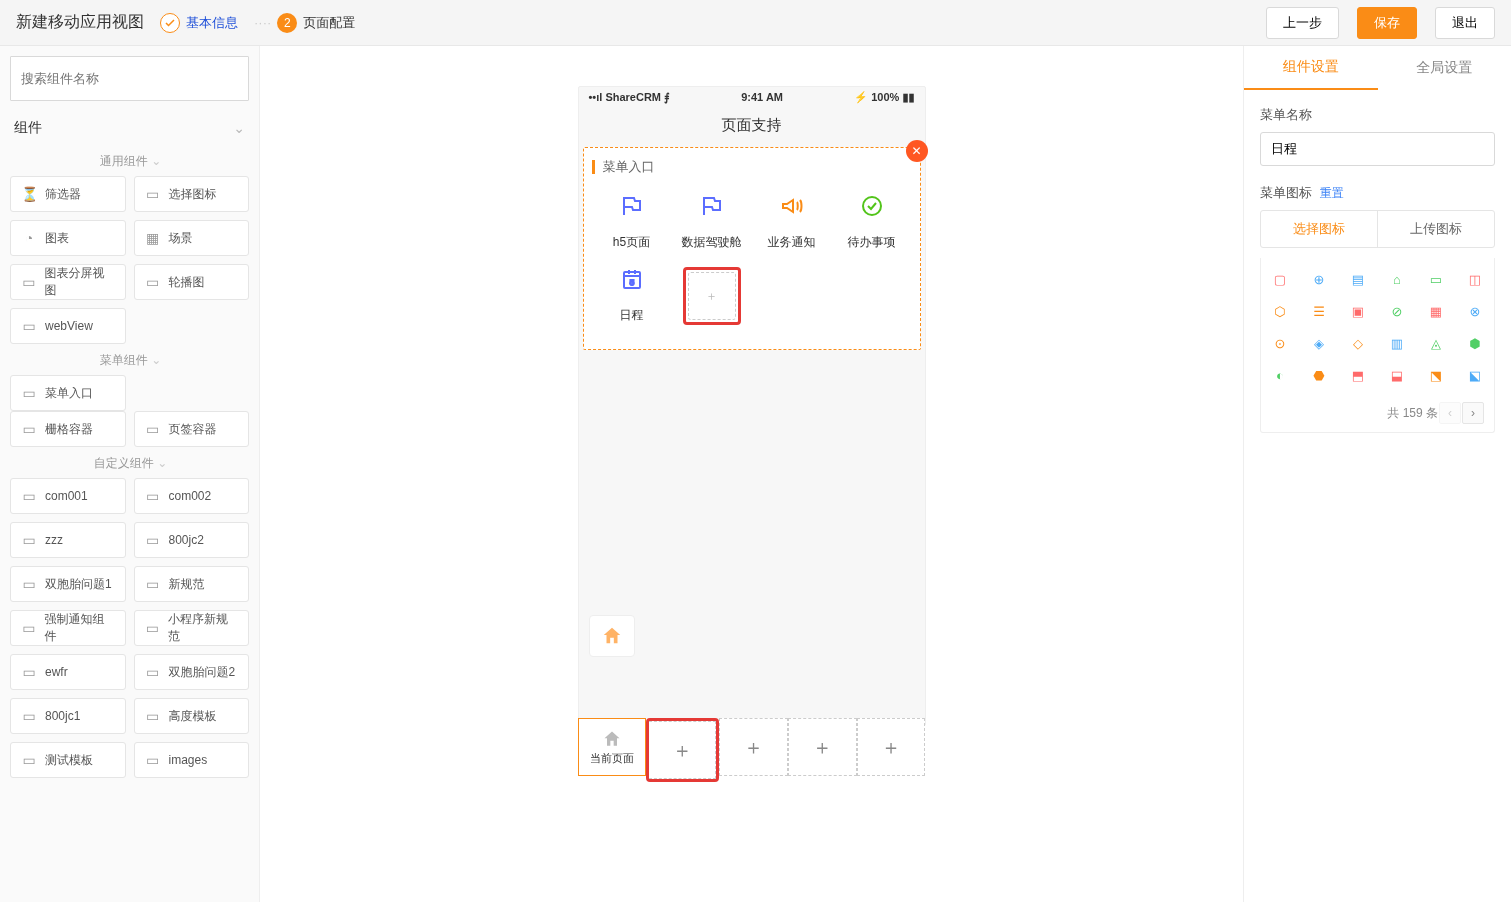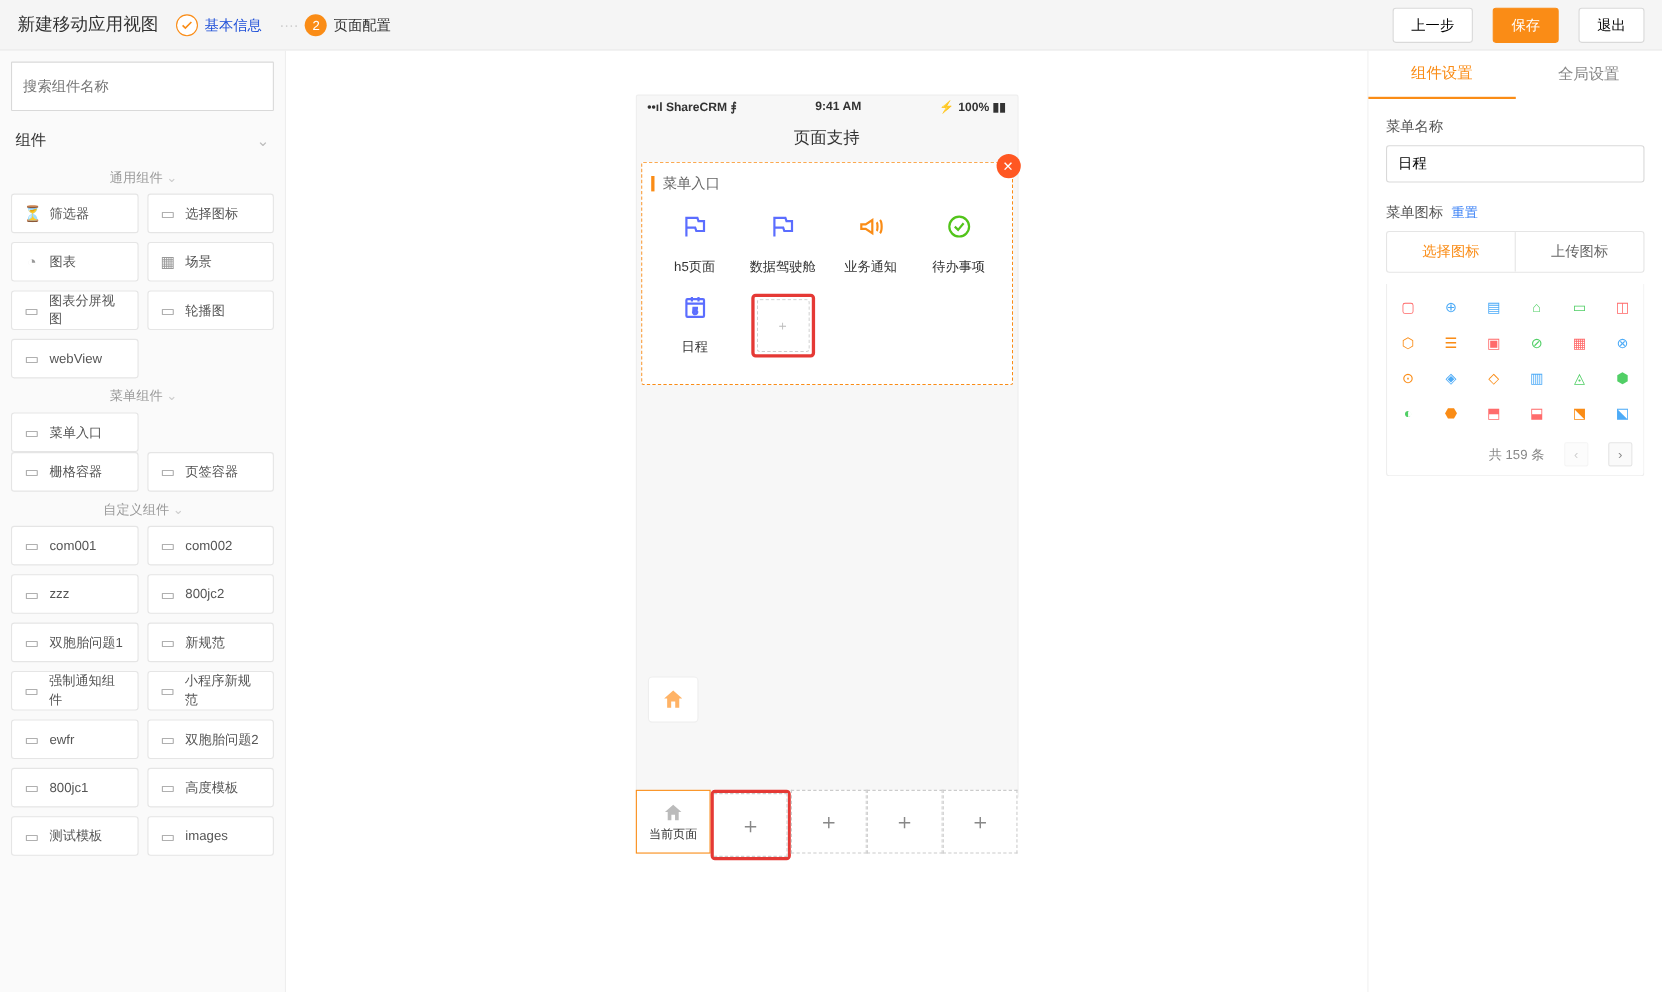--- a/index.html
+++ b/index.html
@@ -66,21 +66,21 @@
 .field-label { font-size: 13px; color: #555; margin-bottom: 8px; }
 .text-input { width: 100%; height: 34px; border: 1px solid #d9d9d9; border-radius: 3px; padding: 0 10px; font-size: 13px; margin-bottom: 18px; }
 .link { color: #3b82f6; cursor: pointer; margin-left: 4px; font-size: 12px; }
 .icon-tabs { display: flex; border: 1px solid #e5e5e5; border-radius: 3px; overflow: hidden; margin-bottom: 10px; }
 .icon-tab { flex: 1; height: 36px; display: flex; align-items: center; justify-content: center; font-size: 13px; color: #666; cursor: pointer; }
 .icon-tab.active { color: #fa8c16; }
 .icon-tab:first-child { border-right: 1px solid #e5e5e5; }
 .icon-palette { border: 1px solid #eee; border-top: none; border-radius: 0 0 3px 3px; padding: 12px 10px 8px; }
 .pal-row { display: flex; justify-content: space-between; margin-bottom: 14px; }
 .pal-ico { width: 18px; height: 18px; display: flex; align-items: center; justify-content: center; cursor: pointer; }
-.pal-footer { display: flex; align-items: center; justify-content: flex-end; gap: 18px; font-size: 12px; color: #888; padding-top: 4px; }
+.pal-footer { display: flex; align-items: center; justify-content: flex-end; gap: 1px; font-size: 12px; color: #888; padding-top: 4px; }
 .pager-btn { width: 22px; height: 22px; border: 1px solid #e5e5e5; background: #fafafa; border-radius: 2px; display: flex; align-items: center; justify-content: center; cursor: pointer; color: #888; }
 .pager-btn.dis { opacity: 0.4; }
 
 svg { display: block; }
 </style>
 </head>
 <body>
 
 <div class="app">
 

